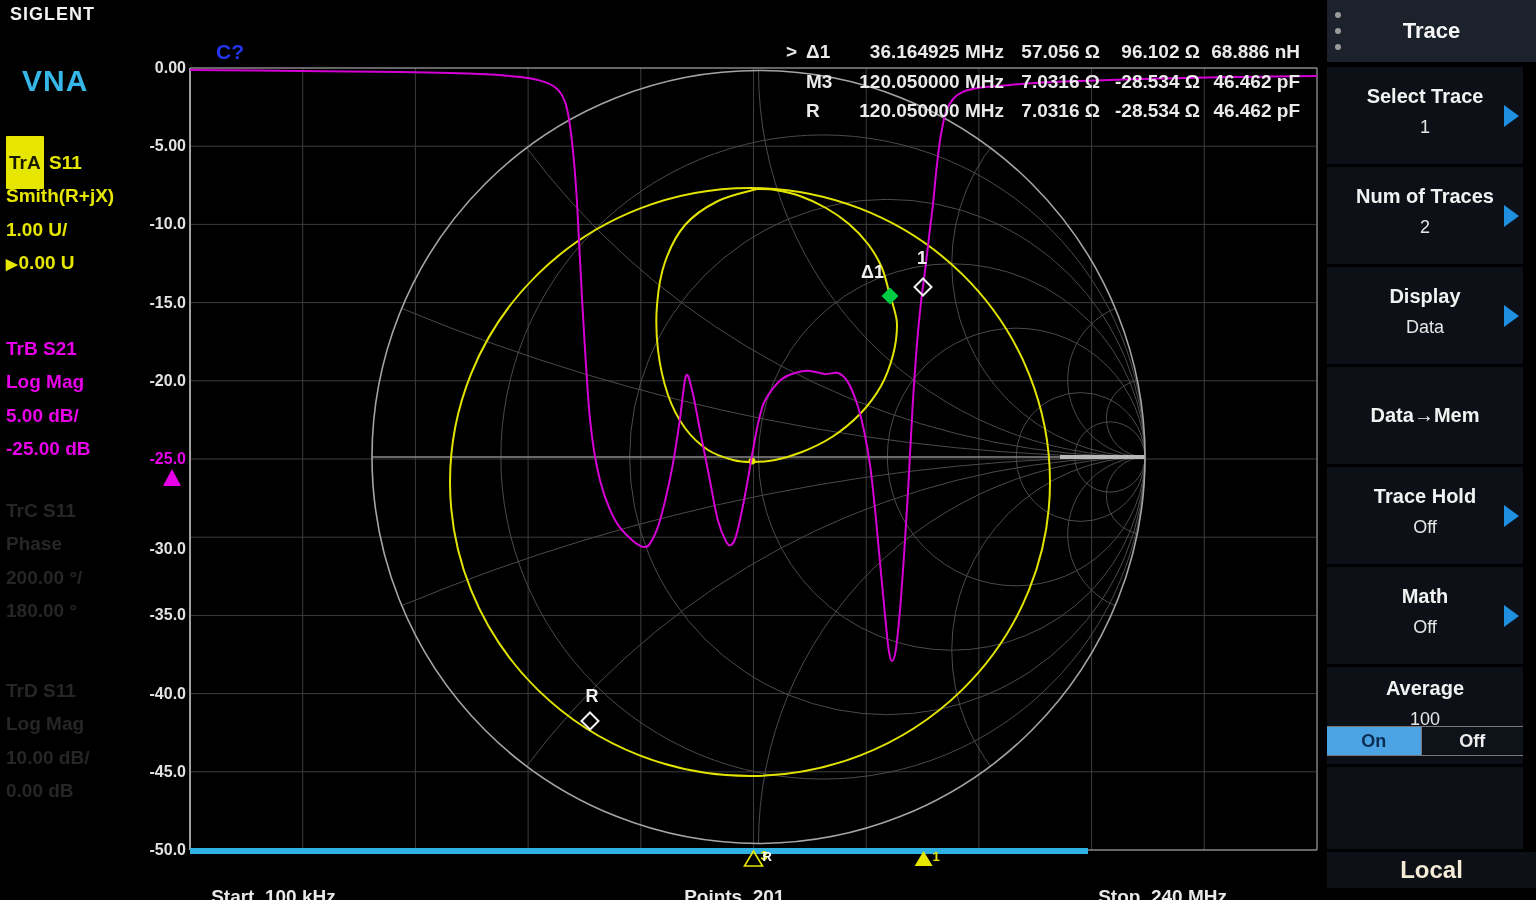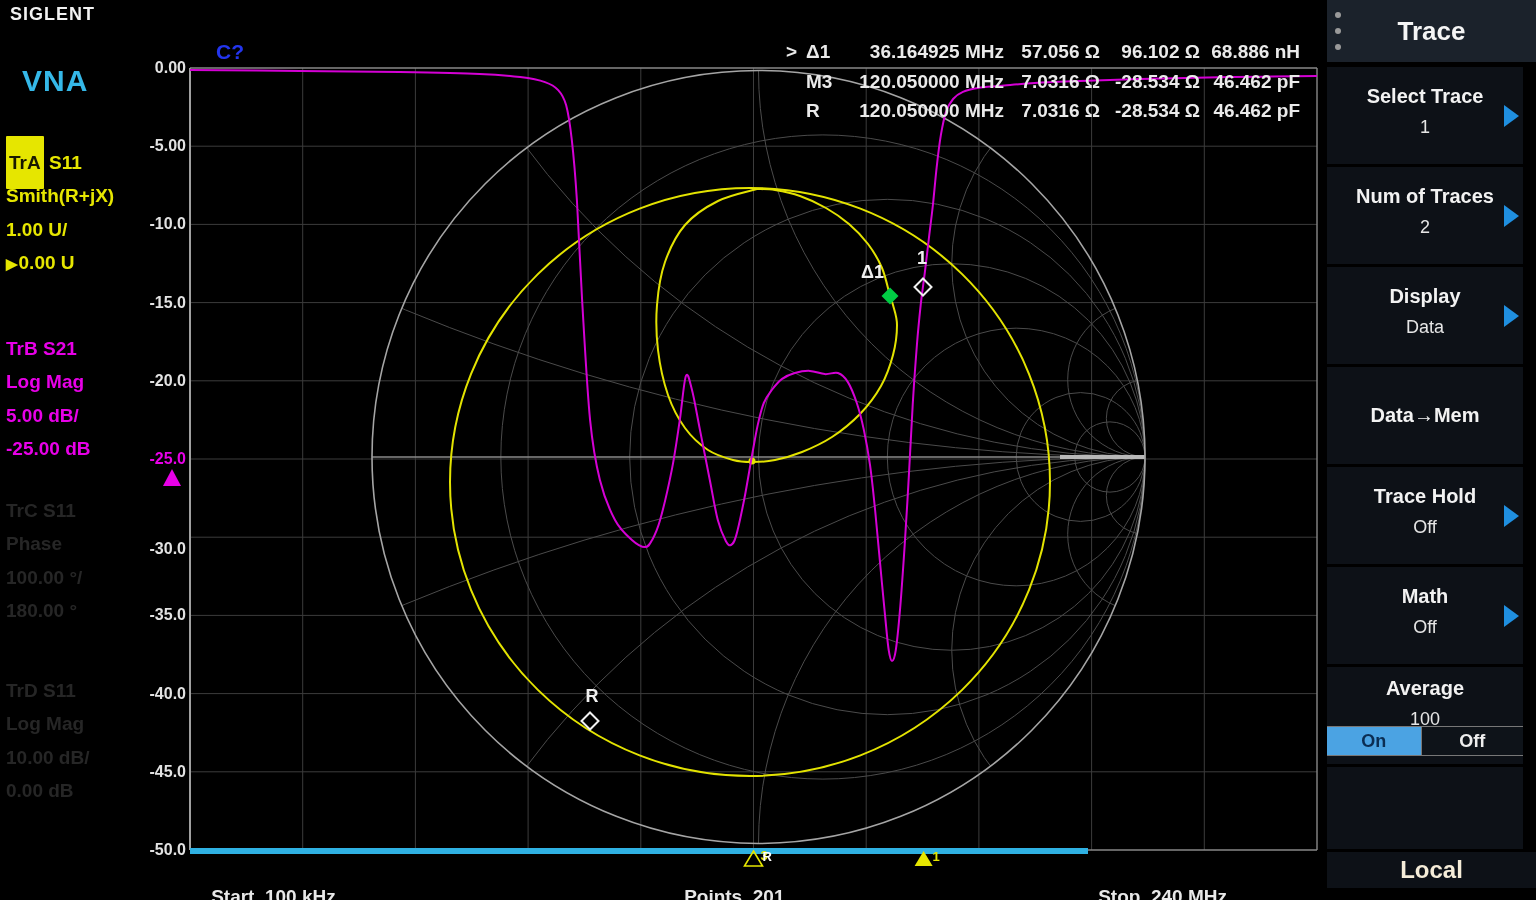--- a/index.html
+++ b/index.html
@@ -11,21 +11,21 @@
   .vna{left:22px;top:64px;font-size:30px;font-weight:bold;color:#35b8e8;letter-spacing:1px;}
   .cal{left:216px;top:40px;font-size:21px;font-weight:bold;color:#2335ee;}
   .tr-line{position:absolute;left:6px;font-size:19px;white-space:nowrap;font-weight:bold;}
   .tr-badge{padding:16px 3px;border-radius:1px;}
   .ylab{position:absolute;width:62px;text-align:right;font-size:16px;font-weight:bold;color:#e2e2e2;}
   .ro-row{position:absolute;left:786px;display:flex;font-size:19px;font-weight:bold;color:#eaeaea;white-space:pre;}
   .ro-cell{text-align:right;}
   .bot-lab{position:absolute;top:864px;font-size:19px;font-weight:bold;color:#e8e8e8;white-space:pre;}
   .menu{position:absolute;left:1327px;top:0;width:209px;height:900px;background:#000;}
   .menu-hdr{position:absolute;left:0;width:209px;background:#1b222b;display:flex;align-items:center;justify-content:center;
-            color:#f5f5f5;font-size:26px;font-weight:bold;border-bottom:2px solid #000;}
+            color:#f5f5f5;font-size:22px;font-weight:bold;border-bottom:2px solid #000;}
   .hdr-dots{position:absolute;left:8px;top:12px;display:flex;flex-direction:column;gap:10px;}
   .hdr-dots i{width:6px;height:6px;border-radius:50%;background:#9a9a9a;}
   .menu-btn{position:absolute;left:0;width:196px;background:#0d1117;color:#f2f2f2;}
   .mb-label{text-align:center;font-size:20px;font-weight:bold;margin-top:18px;}
   .mb-label.single{margin-top:0;}
   .mb-value{text-align:center;font-size:18px;color:#e6e6e6;margin-top:9px;}
   .mb-arrow{position:absolute;right:4px;top:50%;margin-top:-11px;width:0;height:0;
             border-left:15px solid #1f8fe0;border-top:11px solid transparent;border-bottom:11px solid transparent;}
   .mb-toggle{position:absolute;left:0;right:0;bottom:8px;height:28px;display:flex;border-top:1px solid #777;border-bottom:1px solid #777;}
   .tg-on{width:48%;background:#4ba3e3;color:#0b2d52;font-weight:bold;font-size:18px;display:flex;align-items:center;justify-content:center;}
@@ -134,21 +134,21 @@
       <div class="tr-line" style="top: 152px;"><span class="tr-badge" style="background: rgb(230, 230, 0); color: rgb(26, 26, 0);">TrA</span><span style="color: rgb(230, 230, 0);"> S11</span></div>
       <div class="tr-line" style="top: 185.4px; color: rgb(230, 230, 0);">Smith(R+jX)</div>
       <div class="tr-line" style="top: 218.8px; color: rgb(230, 230, 0);">1.00 U/</div>
       <div class="tr-line" style="top: 252.2px; color: rgb(230, 230, 0);"><span style="font-size: 15px; margin-right: 1px;">▶</span>0.00 U</div>
       <div class="tr-line" style="top: 338px;"><span style="color: rgb(232, 0, 232);">TrB</span><span style="color: rgb(232, 0, 232);"> S21</span></div>
       <div class="tr-line" style="top: 371.4px; color: rgb(232, 0, 232);">Log Mag</div>
       <div class="tr-line" style="top: 404.8px; color: rgb(232, 0, 232);">5.00 dB/</div>
       <div class="tr-line" style="top: 438.2px; color: rgb(232, 0, 232);">-25.00 dB</div>
       <div class="tr-line" style="top: 500px;"><span style="color: rgb(38, 38, 38);">TrC</span><span style="color: rgb(38, 38, 38);"> S11</span></div>
       <div class="tr-line" style="top: 533.4px; color: rgb(38, 38, 38);">Phase</div>
-      <div class="tr-line" style="top: 566.8px; color: rgb(38, 38, 38);">100.00 °/</div>
+      <div class="tr-line" style="top: 566.8px; color: rgb(38, 38, 38);">200.00 °/</div>
       <div class="tr-line" style="top: 600.2px; color: rgb(38, 38, 38);">180.00 °</div>
       <div class="tr-line" style="top: 680px;"><span style="color: rgb(38, 38, 38);">TrD</span><span style="color: rgb(38, 38, 38);"> S11</span></div>
       <div class="tr-line" style="top: 713.4px; color: rgb(38, 38, 38);">Log Mag</div>
       <div class="tr-line" style="top: 746.8px; color: rgb(38, 38, 38);">10.00 dB/</div>
       <div class="tr-line" style="top: 780.2px; color: rgb(38, 38, 38);">0.00 dB</div>
     </div>
   <div id="ylabels">
       <div class="ylab" style="left: 124px; top: 59px;">0.00</div>
       <div class="ylab" style="left: 124px; top: 137.2px;">-5.00</div>
       <div class="ylab" style="left: 124px; top: 215.4px;">-10.0</div>

